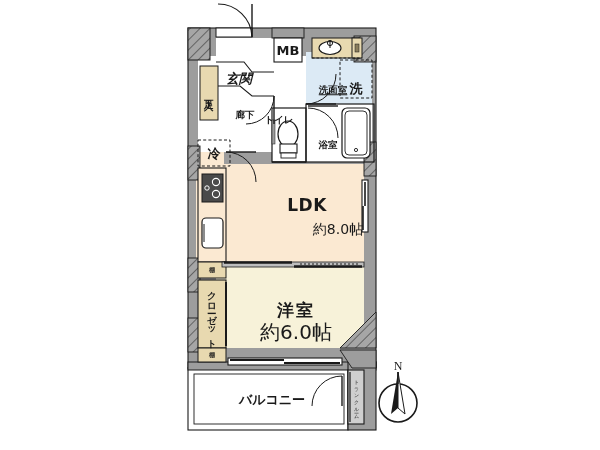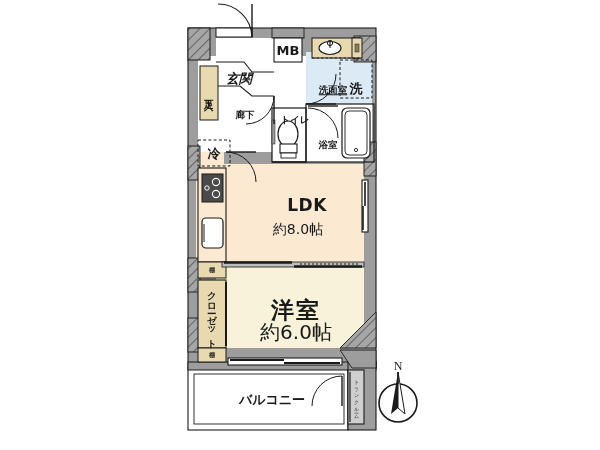--- a/index.html
+++ b/index.html
@@ -22,22 +22,22 @@
     pointer-events:none;
   }
   .vert{
     writing-mode:vertical-rl;
     text-orientation:upright;
     letter-spacing:1px;
     line-height:1;
   }
   .ctr{transform:translate(-50%,-50%);}
   .ldk-name{font-size:17px;font-weight:600;letter-spacing:.5px;margin-left:9px;}
-  .ldk-area{font-size:14px;}
-  .room-name{font-size:23px;font-weight:600;letter-spacing:2px;}
+  .ldk-area{font-size:14px;margin-left:40px;}
+  .room-name{font-size:17px;font-weight:600;letter-spacing:2px;}
   .room-area{font-size:20px;}
   .mid{font-size:13px;font-weight:600;}
   .small{font-size:9.5px;font-weight:600;}
   .tiny{font-size:6px;font-weight:600;}
   .micro{font-size:5px;}
   .compass-n{font-size:12px;font-family:"Liberation Serif","DejaVu Serif",serif;}
 </style>
 </head>
 <body>
 
@@ -222,21 +222,21 @@
 
 <div class="lbl ctr ldk-name" style="left:298px;top:205px;">LDK</div>
 <div class="lbl ctr ldk-area" style="left:298px;top:229px;">約8.0帖</div>
 
 <div class="lbl ctr room-name" style="left:296px;top:310px;">洋室</div>
 <div class="lbl ctr room-area" style="left:296px;top:332px;">約6.0帖</div>
 
 <div class="lbl ctr mid" style="left:239px;top:78px;font-style:italic;">玄関</div>
 <div class="lbl ctr small" style="left:245px;top:115px;">廊下</div>
 
-<div class="lbl ctr small" style="left:289px;top:120px;padding-left:12px;">トイレ</div>
+<div class="lbl ctr small" style="left:273px;top:120px;padding-left:12px;">トイレ</div>
 <div class="lbl ctr small" style="left:333px;top:90px;text-decoration:underline;">洗面室</div>
 <div class="lbl ctr small" style="left:328px;top:145px;">浴室</div>
 
 <div class="lbl ctr mid" style="left:288px;top:50px;">MB</div>
 <div class="lbl ctr mid" style="left:356px;top:88px;">洗</div>
 <div class="lbl ctr mid" style="left:214px;top:153px;">冷</div>
 
 <div class="lbl vert ctr small" style="left:209px;top:93px;">下足入</div>
 <div class="lbl vert ctr small" style="left:212px;top:314px;">クローゼット</div>
 

